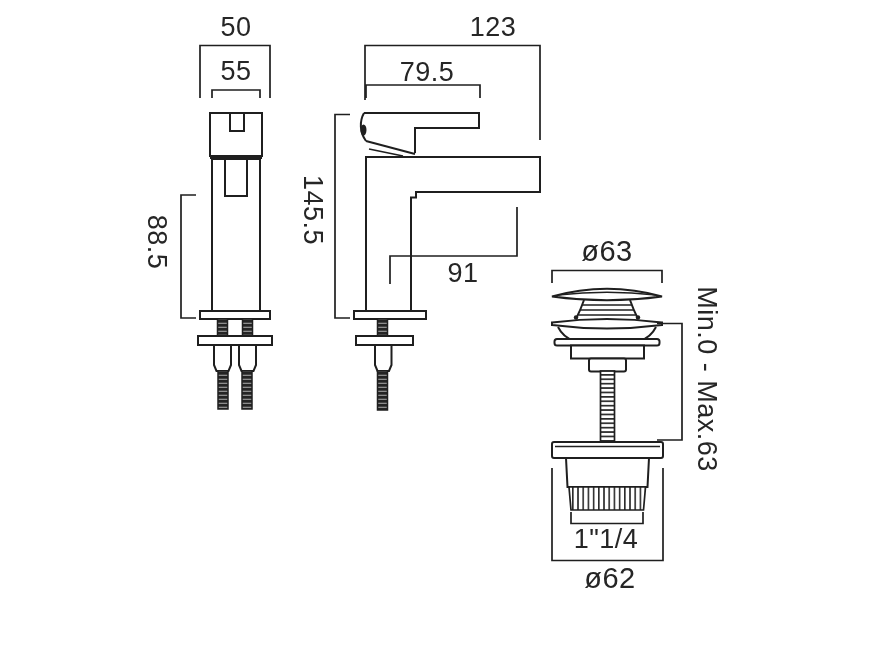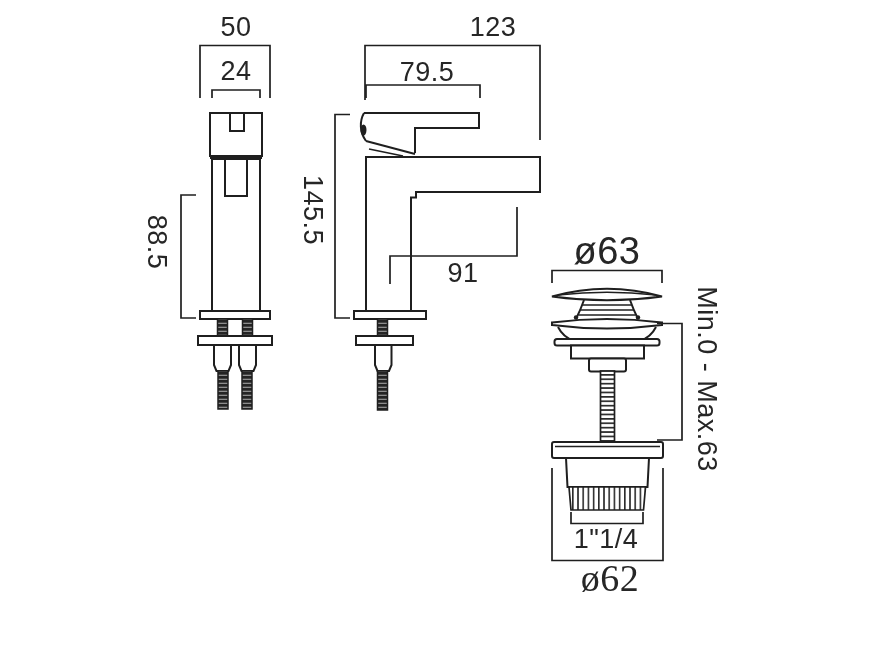--- a/index.html
+++ b/index.html
@@ -15,21 +15,21 @@
     position:absolute;
     font-size:27px;
     font-weight:400;
     color:#262626;
     white-space:nowrap;
     letter-spacing:0.5px;
     transform:translate(-50%,-50%);
     line-height:1;
   }
   .dim.vert{transform:translate(-50%,-50%) rotate(90deg);}
-  .dim.big{font-size:38px;}
+  .dim.big{font-size:29px;}
 </style>
 </head>
 <body>
 
 <div id="canvas">
 
   <svg width="879" height="646" viewBox="0 0 879 646">
     <defs>
       <pattern id="pRod" patternUnits="userSpaceOnUse" width="6" height="4">
         <rect width="6" height="4" fill="#242424"></rect>
@@ -118,26 +118,26 @@
       <rect x="600.5" y="371" width="14" height="71" fill="url(#pThreadH)" stroke-width="1.7"></rect>
 
       <rect x="552" y="442" width="111" height="16" rx="2" fill="#ffffff"></rect>
       <line x1="555" y1="446.5" x2="660" y2="446.5" stroke-width="1.5"></line>
       <path d="M566,458 H649 L647.5,487 H567.5 Z"></path>
       <path d="M569,487 H645.5 L643.5,510 H571 Z" fill="url(#pThreadV)" stroke-width="1.7"></path>
     </g>
   </svg>
 
   <div class="dim" style="left:236px;top:27px;text-align:center;">50</div>
-  <div class="dim" style="left:236px;top:71px;">24</div>
+  <div class="dim" style="left:236px;top:71px;">55</div>
   <div class="dim vert" style="left:156px;top:242px;">88.5</div>
 
   <div class="dim" style="left:458px;top:27px;margin-left:35px;">123</div>
   <div class="dim" style="left:427px;top:72px;">79.5</div>
   <div class="dim vert" style="left:312px;top:210px;">145.5</div>
   <div class="dim" style="left:463px;top:273px;">91</div>
 
   <div class="dim big" style="left:607px;top:251px;">ø63</div>
   <div class="dim vert" style="left:706px;top:379px;">Min.0 - Max.63</div>
   <div class="dim" style="left:606px;top:539px;">1"1/4</div>
-  <div class="dim big" style="left:610px;top:578px;font-family:Liberation Serif, serif;">ø62</div>
+  <div class="dim big" style="left:610px;top:578px;">ø62</div>
 
 </div>
 
 </body></html>

